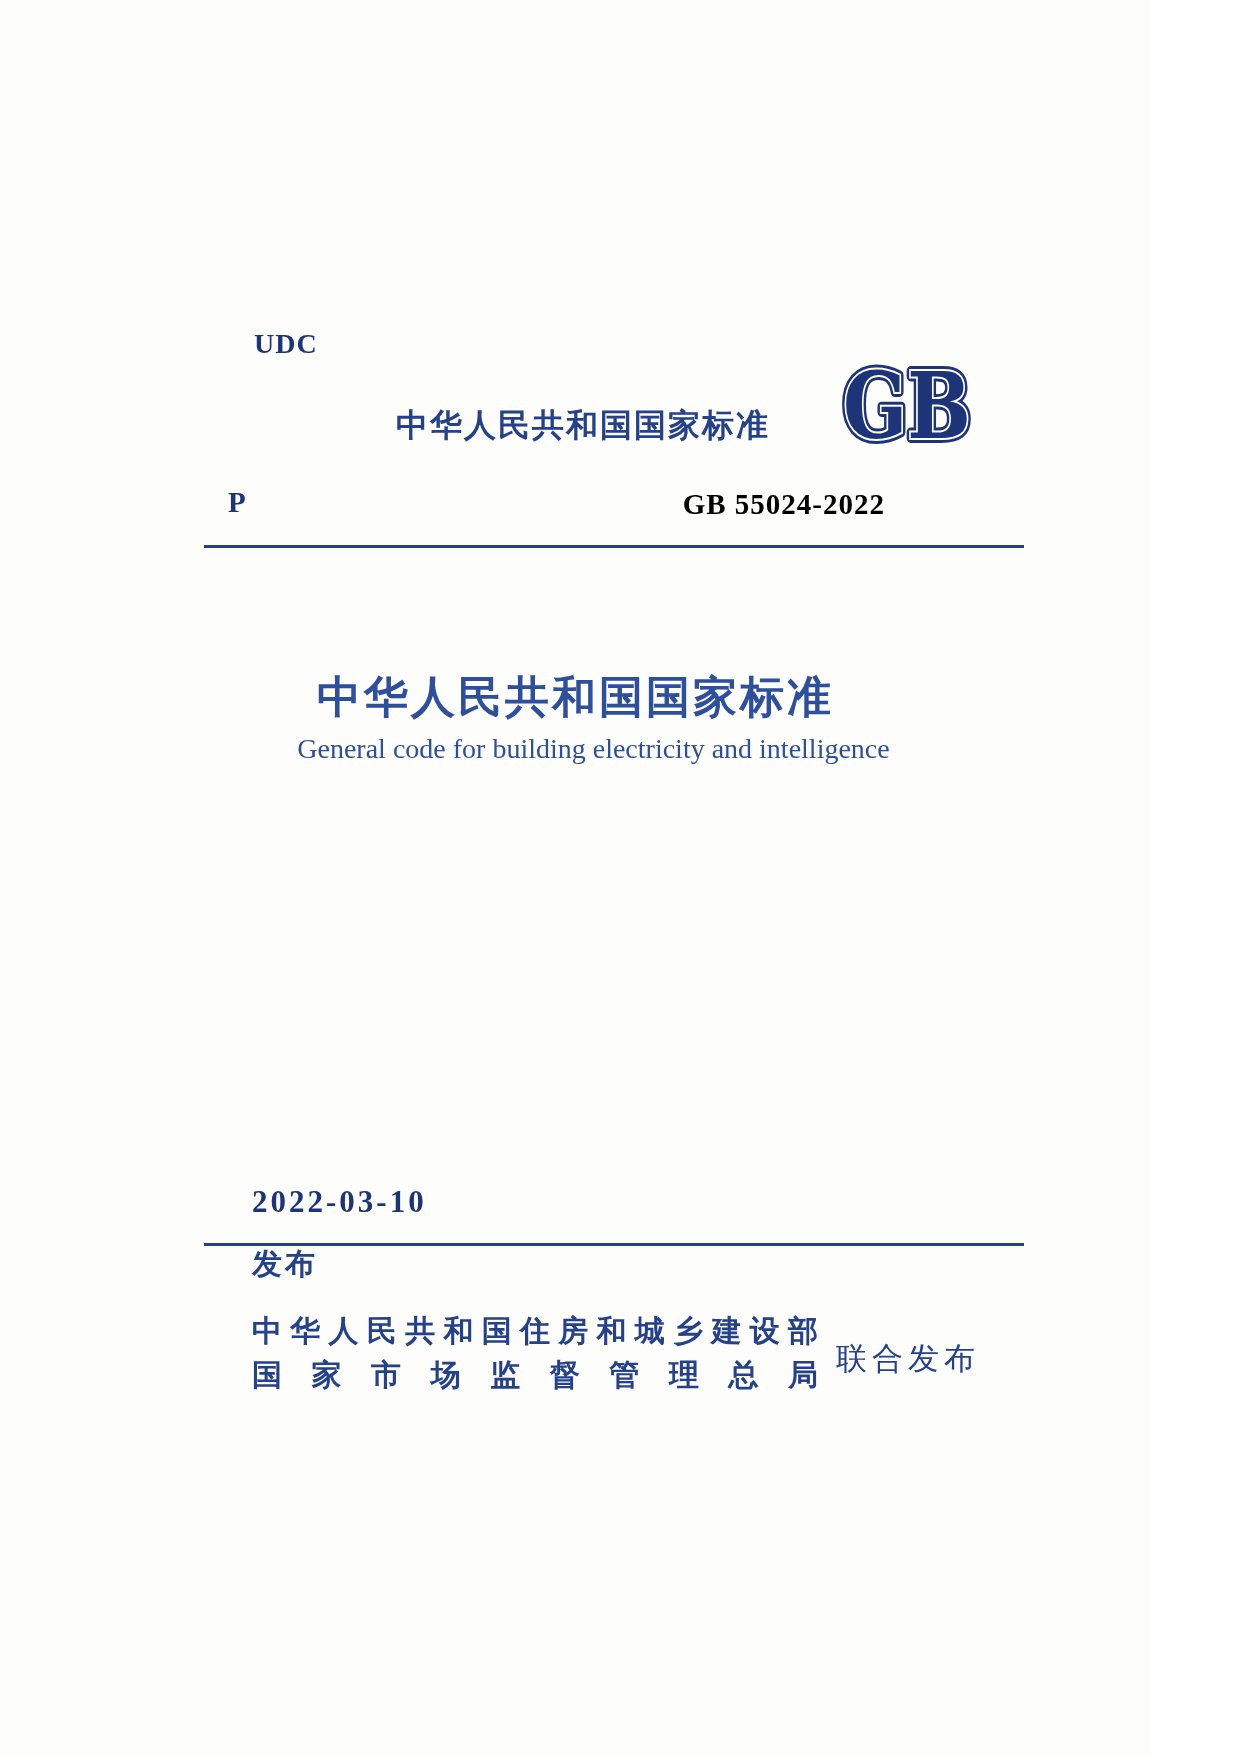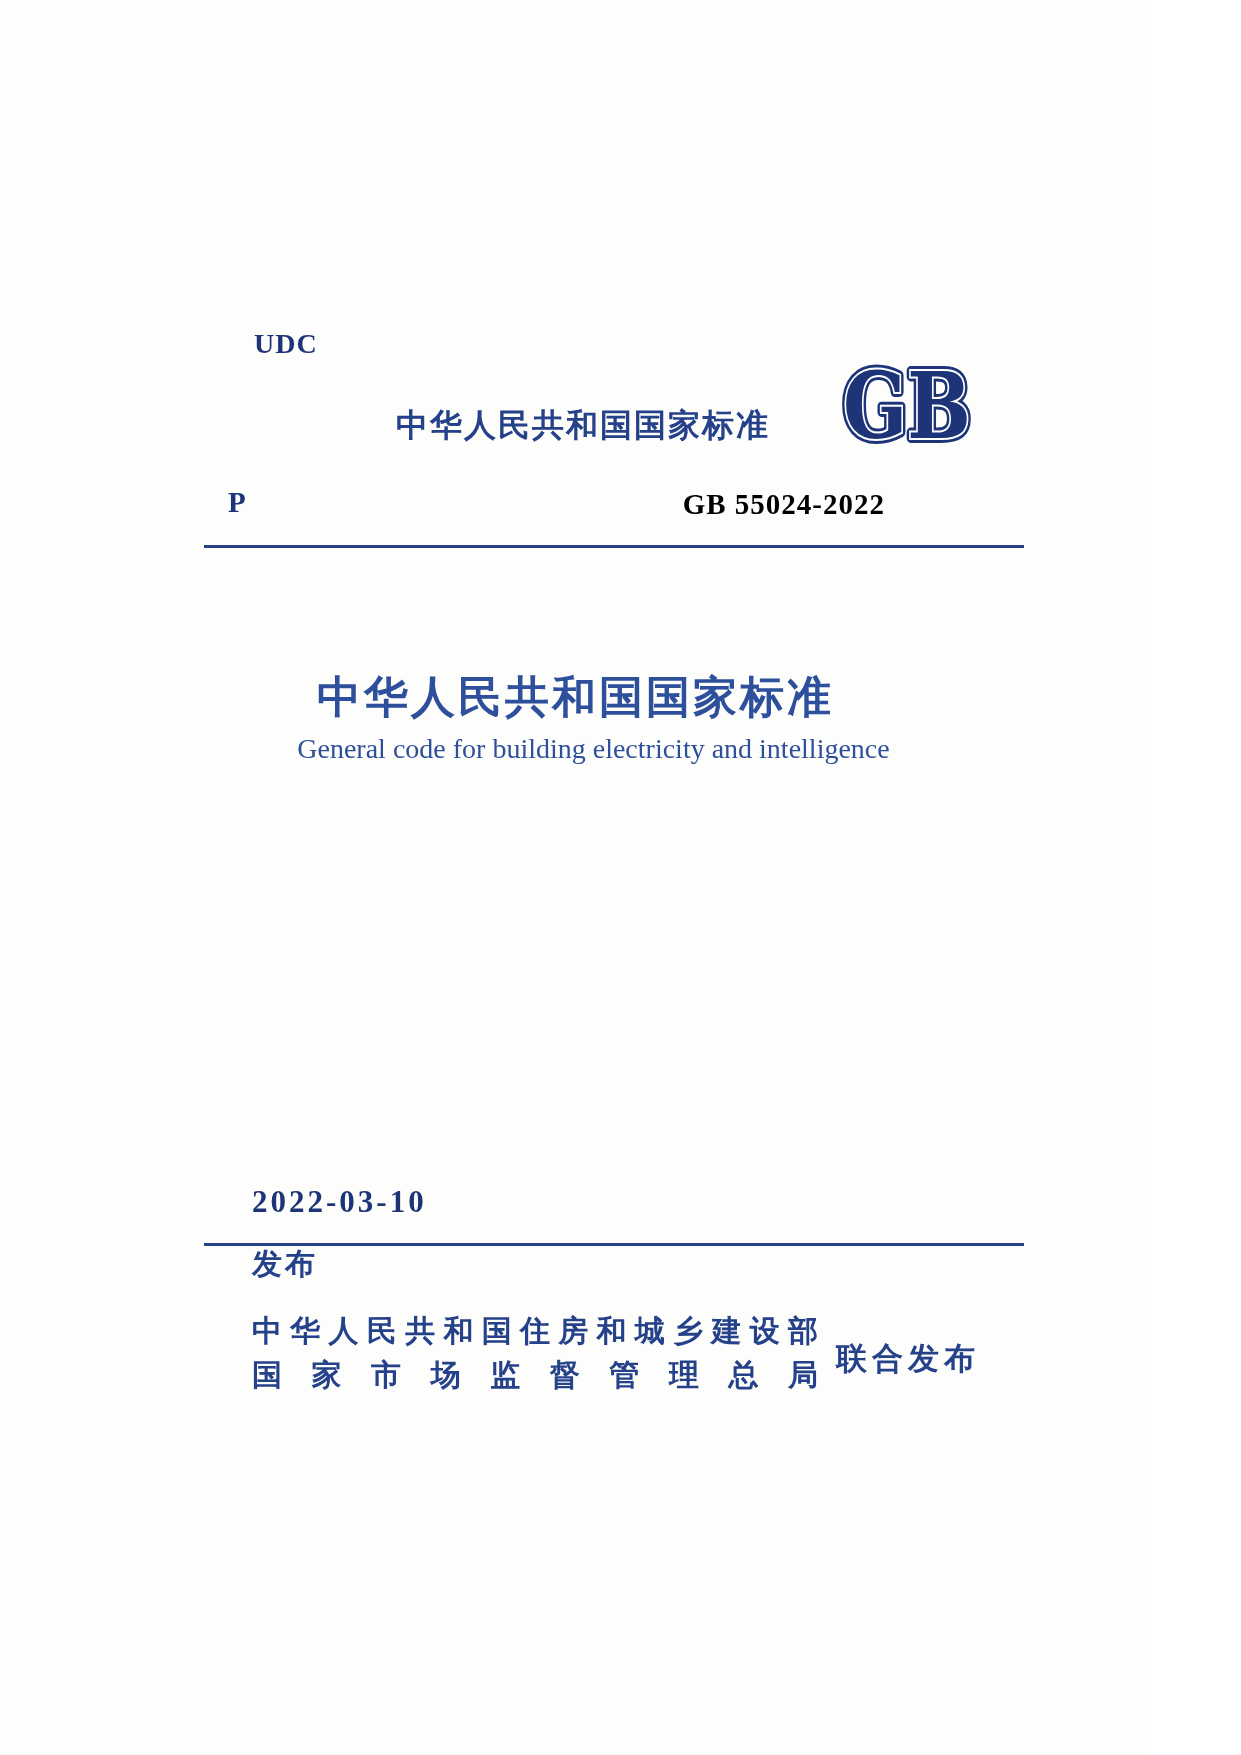--- a/index.html
+++ b/index.html
@@ -76,21 +76,21 @@
   .publishers { position: absolute; left: 252px; top: 1316px; width: 566px; }
   .pub-line {
     font-size: 30px; font-weight: 700; color: #24418a;
     line-height: 1; white-space: nowrap;
     text-align: justify; text-align-last: justify;
     width: 566px; display: block;
   }
   .pub-line2 { margin-top: 14px; }
   .joint {
     position: absolute; left: 836px; top: 1338px;
-    font-size: 31px; font-weight: 700; letter-spacing: 5px;
+    font-size: 31px; font-weight: 400; letter-spacing: 5px;
     color: #24418a; white-space: nowrap;
   }
 </style>
 </head>
 <body>
 
 <div class="page">
 
   <div class="udc">UDC</div>
 

